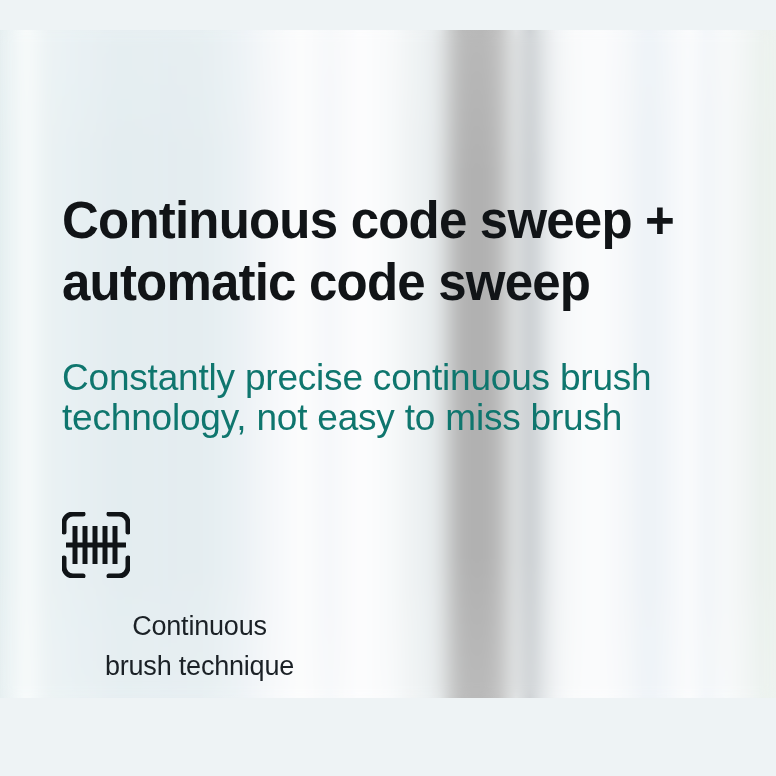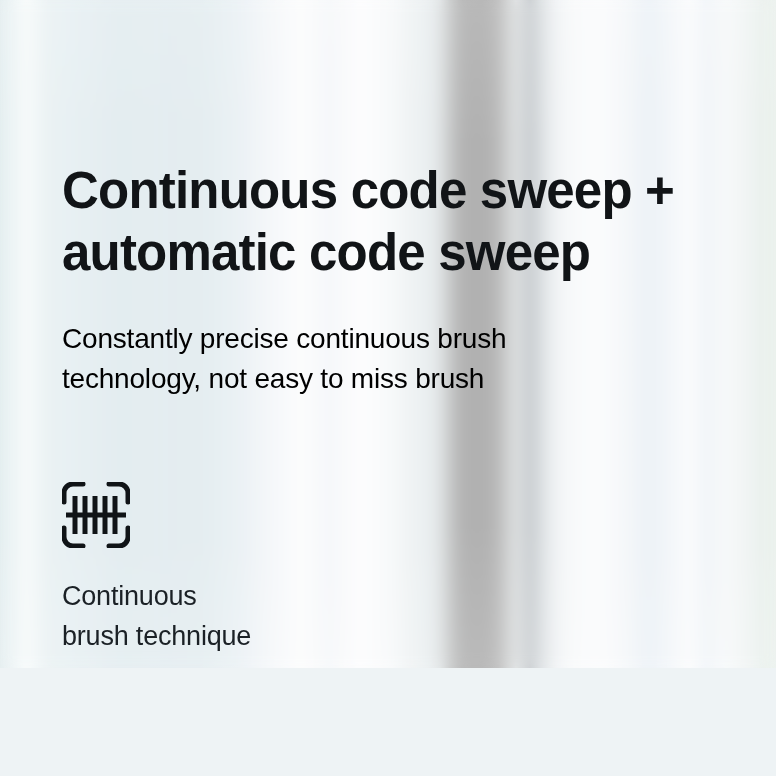--- a/index.html
+++ b/index.html
@@ -13,20 +13,21 @@
     font-family: "Liberation Sans", sans-serif;
     background: #eef3f5;
   }
 
   #slide {
     position: relative;
     width: 776px;
     height: 668px;
     overflow: hidden;
     isolation: isolate;
+    margin-top: 30px;
   }
 
   
   .bg-layer {
     position: absolute;
     inset: 0;
     z-index: 0;
   }
   .bg-base {
     background: linear-gradient(
@@ -118,36 +119,37 @@
     letter-spacing: -0.8px;
     color: #111417;
     white-space: pre-line;
   }
 
   .subhead {
     position: absolute;
     left: 62px;
     top: 291px;
     width: 600px;
-    font-size: 28px;
+    font-size: 37px;
     font-weight: 400;
     line-height: 40px;
     letter-spacing: -0.2px;
-    color: #000000;
+    color: #0f766e;
     white-space: pre-line;
   }
 
   .features {
     position: absolute;
     left: 62px;
     top: 482px;
     width: 660px;
     display: flex;
     flex-direction: row;
     gap: 10px;
+    text-align: center;
   }
   .feature {
     width: 275px;
     display: flex;
     flex-direction: column;
   }
   .feature-icon {
     height: 72px;
     display: flex;
     align-items: flex-start;

